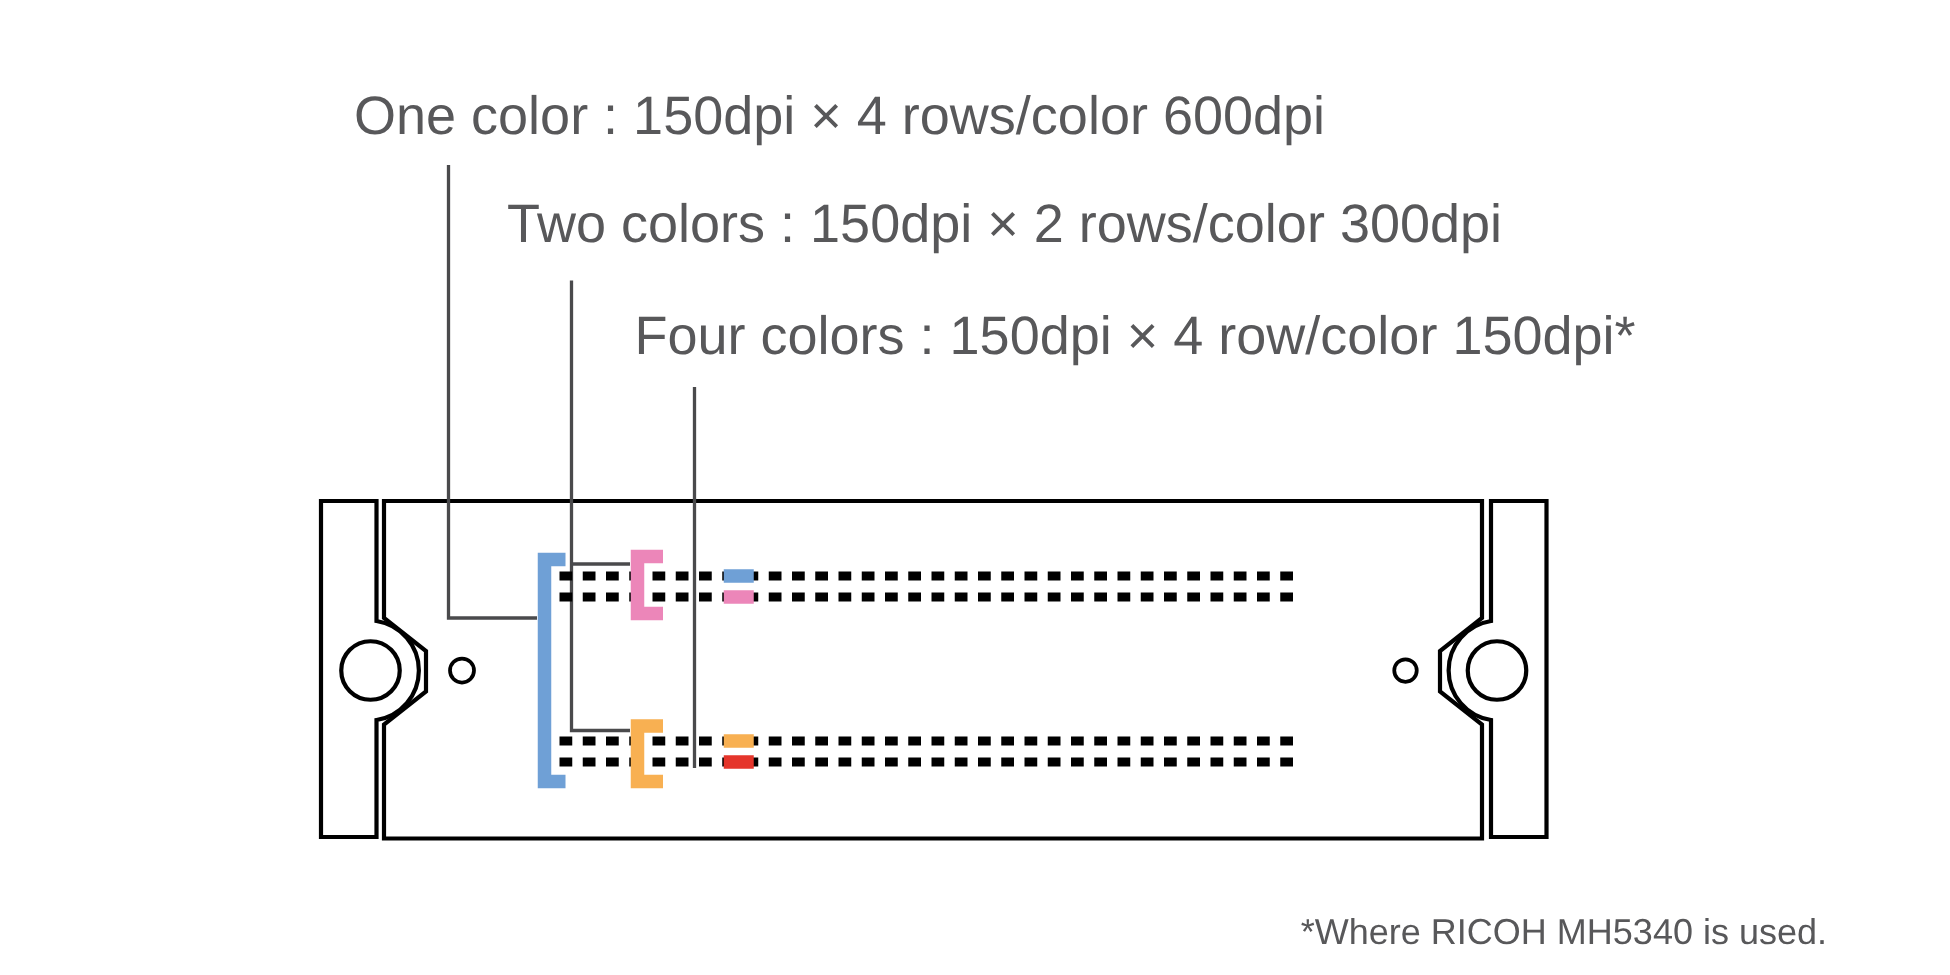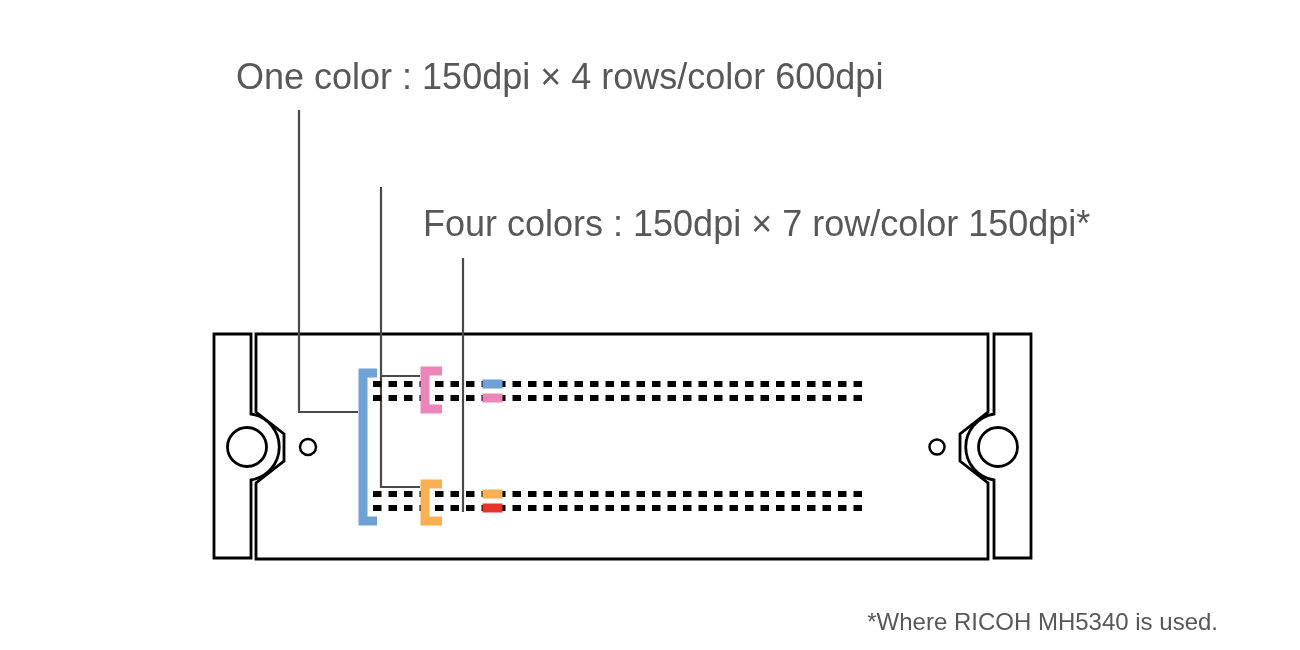--- a/index.html
+++ b/index.html
@@ -29,21 +29,22 @@
     top: 591px;
     white-space: nowrap;
   }
 </style>
 </head>
 <body>
 
 <div class="stage">
 
   <div class="label" style="left:236px; top:42px">One color : 150dpi × 4 rows/color 600dpi</div>
-  <div class="label" style="left:423px; top:189px">Four colors : 150dpi × 7 row/color 150dpi*</div>
+  <div class="label" style="left:338px; top:114px">Two colors : 150dpi × 2 rows/color 300dpi</div>
+  <div class="label" style="left:423px; top:189px">Four colors : 150dpi × 4 row/color 150dpi*</div>
 
   <div class="footnote">*Where RICOH MH5340 is used.</div>
 
   <svg class="diagram" width="1300" height="650" viewBox="0 0 1300 650">
 
     <path d="M 214,319 L 251,319 L 251,399 A 33.4 33.4 0 0 1 251,465 L 251,543 L 214,543 Z" fill="#ffffff" stroke-width="2.8" stroke-linejoin="miter" stroke="#000000"></path>
 
     <path d="M 1031,319 L 994,319 L 994,399 A 33.4 33.4 0 0 0 994,465 L 994,543 L 1031,543 Z" fill="#ffffff" stroke-width="2.8" stroke-linejoin="miter" stroke="#000000"></path>
 
     <path d="M 256,319 L 988,319 L 988,397 L 960,419 L 960,446 L 988,468 L 988,544 L 256,544 L 256,468 L 284,446 L 284,419 L 256,397 Z" fill="#ffffff" stroke-width="2.8" stroke-linejoin="miter" stroke="#000000"></path>

